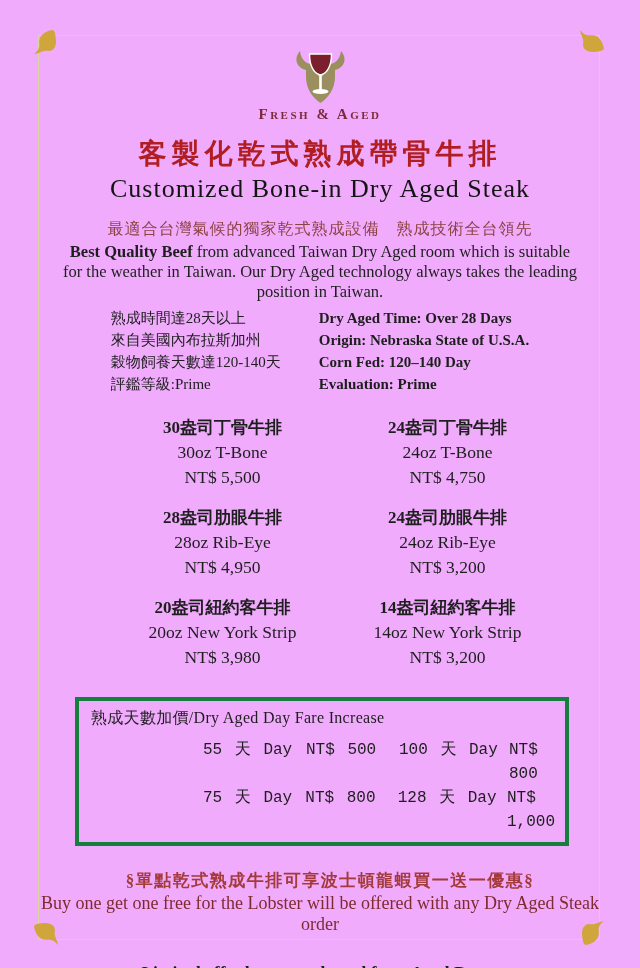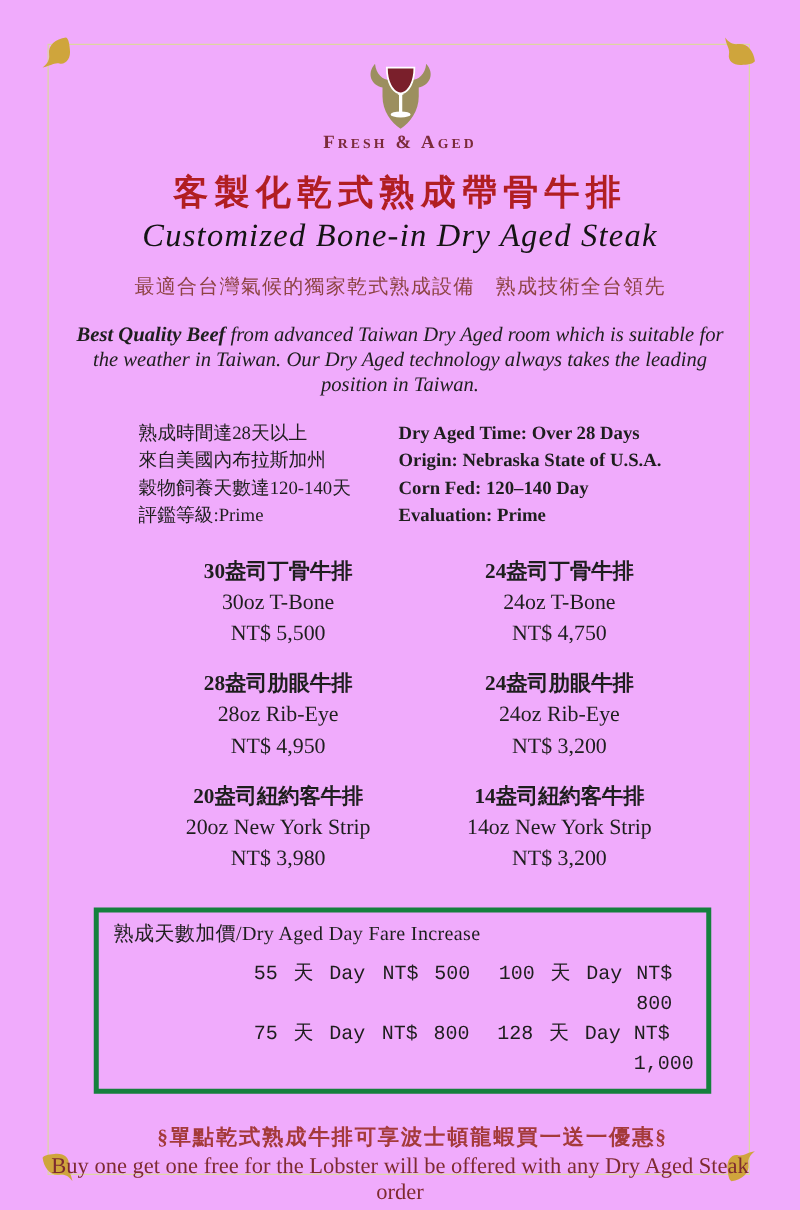--- a/index.html
+++ b/index.html
@@ -17,25 +17,25 @@
   .corner.tr{right:-7px;top:-8px;transform:rotate(90deg);}
   .corner.br{right:-7px;bottom:-8px;transform:rotate(180deg);}
   .corner.bl{left:-7px;bottom:-8px;transform:rotate(270deg);}
   
   .content{position:absolute;left:40px;top:0;width:560px;text-align:center;}
   .brand{padding-top:50px;}
   .brand svg{display:block;margin:0 auto;}
   .brand-name{margin-top:2px;font-size:15px;letter-spacing:2.5px;color:#7b2b3a;
     font-weight:bold;font-variant:small-caps;}
   .title-zh{margin-top:12px;font-size:28px;font-weight:bold;color:#b11e22;letter-spacing:5px;}
-  .title-en{margin-top:1px;font-size:26px;font-style:italic;letter-spacing:1px;color:#141414;}
+  .title-en{margin-top:1px;font-size:26px;letter-spacing:1px;color:#141414;}
   .intro-zh{margin-top:15px;font-size:16px;color:#8d4343;letter-spacing:1px;white-space:pre-wrap;}
-  .intro-en{margin-top:18px;font-style:italic;font-size:16.5px;line-height:1.22;padding:0 20px;}
+  .intro-en{margin-top:2px;font-size:16.5px;line-height:1.22;padding:0 20px;}
   .intro-en .lead{font-weight:bold;}
-  .specs{margin-top:18px;display:flex;justify-content:center;text-align:left;gap:38px;}
+  .specs{margin-top:5px;display:flex;justify-content:center;text-align:left;gap:38px;}
   .specs .line{font-size:15px;line-height:22px;}
   .specs-en .line{font-weight:bold;}
   .menu{margin:20px 0 0 30px;display:grid;grid-template-columns:225px 225px;justify-content:center;}
   .menu-cell{margin-bottom:15px;line-height:25px;}
   .mi-zh{font-size:17px;font-weight:600;}
   .mi-en,.mi-price{font-size:17.5px;}
   .aging{margin:12px 0 0 35px;width:464px;border:4px solid #15803d;text-align:left;
     padding:7px 10px 8px 12px;}
   .aging-title{font-size:16px;letter-spacing:0.3px;}
   .aging-rows{margin:9px 0 0 112px;font-family:Liberation Mono, monospace;}

